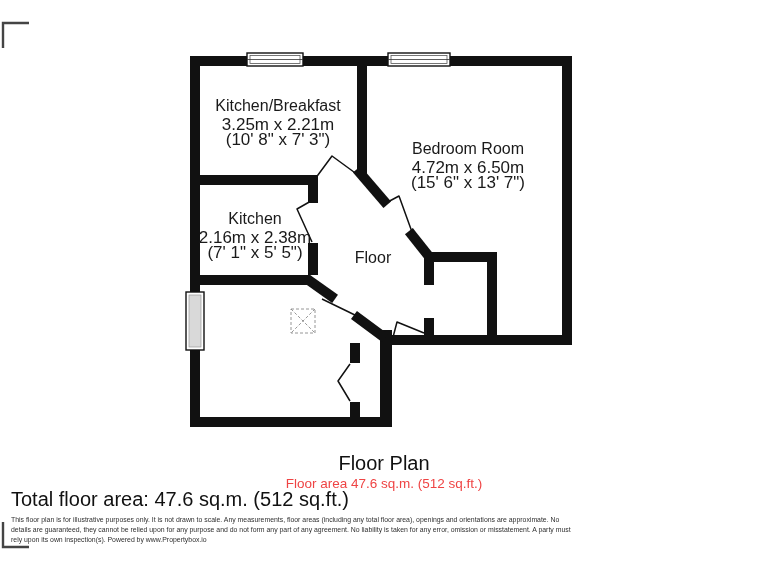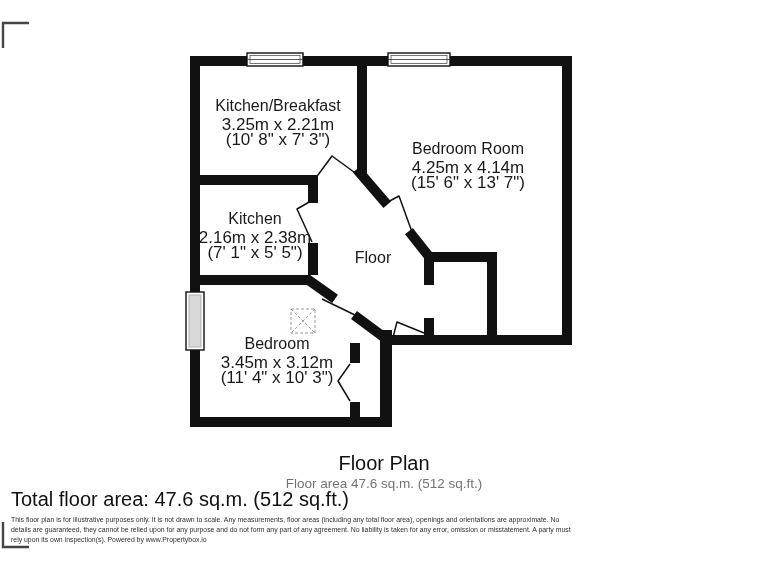--- a/index.html
+++ b/index.html
@@ -14,21 +14,21 @@
   }
   .room-name{font-size:16px;line-height:18px;}
   .room-dim{font-size:17px;line-height:14.5px;}
   .room-dim.first{margin-top:3px;}
   .fp-title{
     position:absolute;left:384px;top:452px;transform:translateX(-50%);
     font-size:20px;line-height:22px;color:#111;white-space:nowrap;text-align:right;
   }
   .fp-subtitle{
     position:absolute;left:384px;top:476px;transform:translateX(-50%);
-    font-size:13.5px;line-height:15px;color:#737373;white-space:nowrap;
+    font-size:13.5px;line-height:15px;color:#ef4444;white-space:nowrap;
   }
   .fp-total{
     position:absolute;left:11px;top:491px;
     font-size:20px;line-height:17px;color:#111;white-space:nowrap;
   }
   .fp-disclaimer{
     position:absolute;left:11px;top:515px;width:562px;
     font-size:6.9px;line-height:10px;color:#2f2f2f;
   }
 </style>
@@ -107,38 +107,33 @@
   </svg>
 
   <div class="room-label" style="left:278px;top:97px">
     <div class="room-name">Kitchen/Breakfast</div>
     <div class="room-dim first">3.25m x 2.21m</div>
     <div class="room-dim">(10' 8" x 7' 3")</div>
   </div>
 
   <div class="room-label" style="left:468px;top:140px">
     <div class="room-name">Bedroom Room</div>
-    <div class="room-dim first">4.25m x 4.14m</div>
+    <div class="room-dim first">4.72m x 6.50m</div>
     <div class="room-dim">(15' 6" x 13' 7")</div>
   </div>
 
   <div class="room-label" style="left:255px;top:210px">
     <div class="room-name">Kitchen</div>
     <div class="room-dim first">2.16m x 2.38m</div>
     <div class="room-dim">(7' 1" x 5' 5")</div>
   </div>
 
   <div class="room-label" style="left:373px;top:249px">
     <div class="room-name">Floor</div>
   </div>
 
-  <div class="room-label" style="left:277px;top:335px">
-    <div class="room-name">Bedroom</div>
-    <div class="room-dim first">3.45m x 3.12m</div>
-    <div class="room-dim">(11' 4" x 10' 3")</div>
-  </div>
 
   <div class="fp-title">Floor Plan</div>
   <div class="fp-subtitle">Floor area 47.6 sq.m. (512 sq.ft.)</div>
   <div class="fp-total">Total floor area: 47.6 sq.m. (512 sq.ft.)</div>
   <div class="fp-disclaimer">This floor plan is for illustrative purposes only. It is not drawn to scale. Any measurements, floor areas (including any total floor area), openings and orientations are approximate. No details are guaranteed, they cannot be relied upon for any purpose and do not form any part of any agreement. No liability is taken for any error, omission or misstatement. A party must rely upon its own inspection(s). Powered by www.Propertybox.io</div>
 
 </div>
 
 </body></html>

